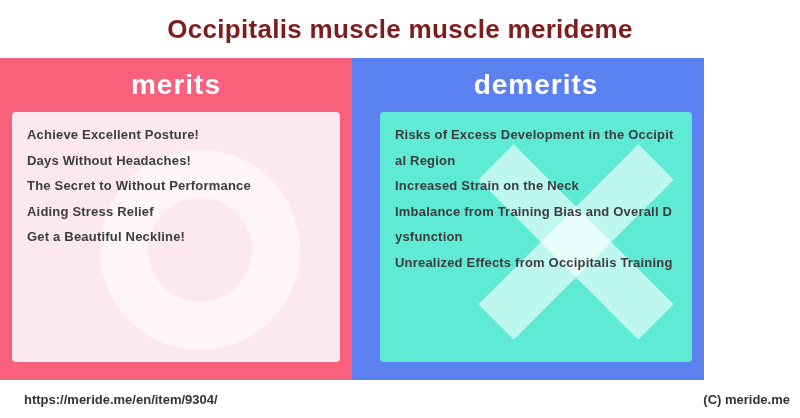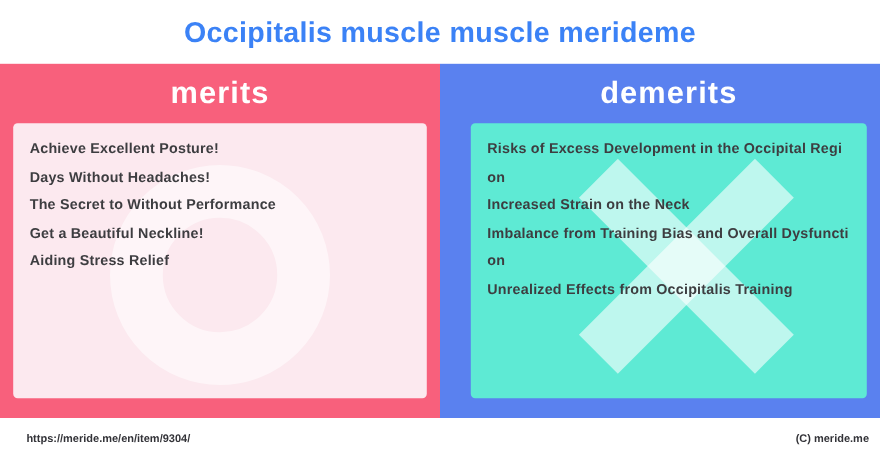--- a/index.html
+++ b/index.html
@@ -5,24 +5,24 @@
   html,body { margin:0; padding:0; }
   body {
     width:800px; height:418px; overflow:hidden;
     background:#ffffff;
     font-family:"Liberation Sans","DejaVu Sans",sans-serif;
   }
   .header {
     height:58px; display:flex; align-items:center; justify-content:center;
   }
   .page-title {
-    font-size:26px; font-weight:bold; color:#3b82f6; letter-spacing:0.3px;
+    font-size:26px; font-weight:bold; color:#7f1d1d; letter-spacing:0.3px;
   }
   .panels { display:flex; height:322px; }
-  .panel { width:400px; box-sizing:border-box; }
+  .panel { width:352px; box-sizing:border-box; }
   .panel-merits   { background:#f8607c; }
   .panel-demerits { background:#5a81ef;padding-left:16px; }
   .panel-header {
     height:54px; display:flex; align-items:center; justify-content:center;
     color:#ffffff; font-size:28px; font-weight:bold; letter-spacing:1px;
   }
   .content-box {
     position:relative; margin:0 12px; height:250px; border-radius:4px;
     overflow:hidden; padding:10px 15px; box-sizing:border-box;
   }
@@ -37,43 +37,43 @@
   }
   .maru {
     position:absolute; left:88px; top:38px; width:104px; height:104px;
     border:48px solid rgba(255,255,255,0.55); border-radius:50%;
   }
   .batsu { position:absolute; left:91px; top:25px; }
   .footer {
     height:38px; display:flex; align-items:center; justify-content:space-between;
     padding:0 10px 0 24px; background:#ffffff;
   }
-  .footer span { font-size:10px; font-weight:bold; color:#333338; }
+  .footer span { font-size:13px; font-weight:bold; color:#333338; }
 </style>
 </head>
 <body>
 
 <div class="header">
   <div class="page-title">Occipitalis muscle muscle merideme</div>
 </div>
 
 <div class="panels">
 
   <div class="panel panel-merits">
     <div class="panel-header">
       <span>merits</span>
     </div>
     <div class="content-box box-pink">
       <div class="maru"></div>
       <ul class="item-list">
         <li>Achieve Excellent Posture!</li>
         <li>Days Without Headaches!</li>
         <li>The Secret to Without Performance</li>
+        <li>Aiding Stress Relief</li>
         <li>Get a Beautiful Neckline!</li>
-        <li>Aiding Stress Relief</li>
       </ul>
     </div>
   </div>
 
   <div class="panel panel-demerits">
     <div class="panel-header">
       <span>demerits</span>
     </div>
     <div class="content-box box-blue">
       <svg class="batsu" width="210" height="210" viewBox="0 0 210 210">

